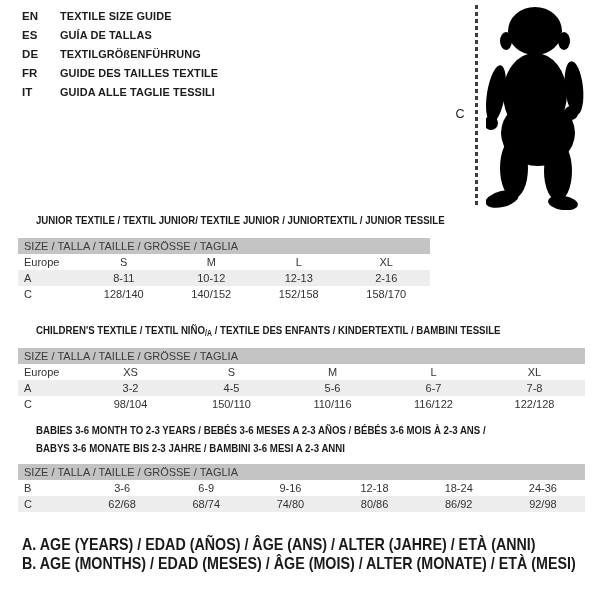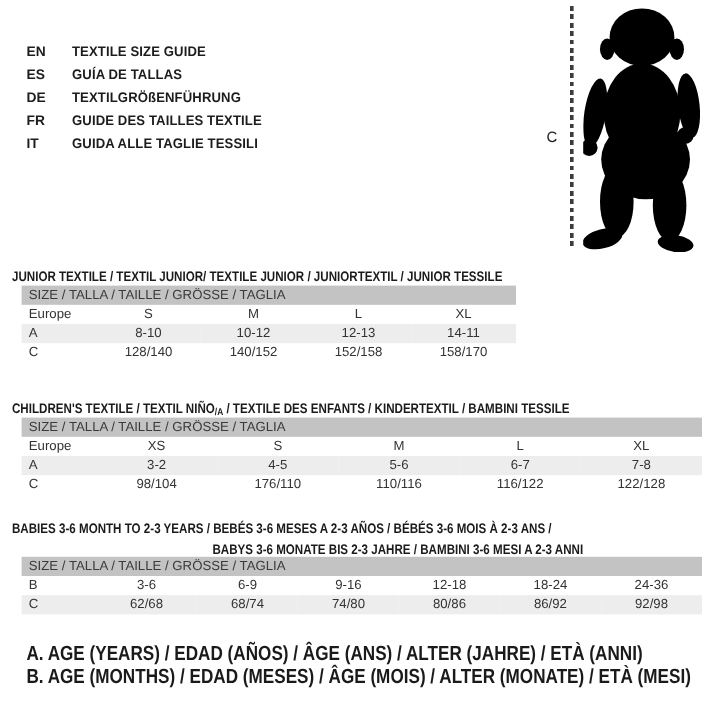--- a/index.html
+++ b/index.html
@@ -7,52 +7,52 @@
     width:600px;height:600px;position:relative;background:#ffffff;
     font-family:"Liberation Sans", sans-serif;color:#1c1c1c;overflow:hidden;
   }
   
   .cond{display:inline-block;transform:scaleX(0.84);transform-origin:0 50%;white-space:nowrap;}
   .cond95{display:inline-block;transform:scaleX(0.95);transform-origin:0 50%;white-space:nowrap;}
 
   
   .lang-list{position:absolute;left:22px;top:10px;}
   .lang-row{height:19px;font-size:11.5px;font-weight:bold;letter-spacing:0.1px;}
-  .lang-code{display:inline-block;width:38px;margin-top:28px;}
+  .lang-code{display:inline-block;width:38px;}
 
   
   .measure-line{position:absolute;left:475px;top:5px;width:3px;height:203px;
     background:repeating-linear-gradient(to bottom,#3c3c3c 0 4px,transparent 4px 7px);}
   .measure-label{position:absolute;left:451px;top:107px;width:18px;text-align:center;
     font-size:12.5px;color:#222;}
   .silhouette{position:absolute;left:486px;top:4px;}
 
   
-  .section-title{position:absolute;left:10px;font-size:11.5px;font-weight:bold;color:#1a1a1a;margin-top:11px;}
+  .section-title{position:absolute;left:36px;font-size:11.5px;font-weight:bold;color:#1a1a1a;}
   .sub{font-size:0.72em;vertical-align:-2px;}
 
   
   table.size-table{position:absolute;border-collapse:collapse;table-layout:fixed;}
   table.size-table th{
     background:#c3c3c3;color:#3a3a3a;font-weight:normal;font-size:11px;
     text-align:left;height:16px;padding:0 0 0 6px;
   }
   table.size-table td{
     height:16px;font-size:11px;color:#333;text-align:center;padding:0 2px;
   }
   table.size-table td.lbl{text-align:left;padding-left:6px;}
   table.size-table col.c-label{width:62px;}
   table.size-table tbody tr:nth-child(even) td{background:#ededed;}
 
   .t-junior{left:18px;top:238px;width:412px;}
   .t-children{left:18px;top:348px;width:567px;}
   .t-babies{left:18px;top:464px;width:567px;}
   .h-junior{top:214px;}
   .h-children{top:324px;}
-  .h-babies{top:421px;line-height:18px;text-align:right;}
+  .h-babies{top:421px;line-height:18px;}
 
   
   .footnotes{position:absolute;left:22px;top:535px;}
   .footnote{height:19px;font-size:17px;font-weight:bold;color:#1a1a1a;}
 </style>
 </head>
 <body>
 
 <div class="lang-list">
   <div class="lang-row">
@@ -111,24 +111,24 @@
   <tbody>
     <tr>
       <td class="lbl">Europe</td>
       <td>S</td>
       <td>M</td>
       <td>L</td>
       <td>XL</td>
     </tr>
     <tr>
       <td class="lbl">A</td>
-      <td>8-10</td>
+      <td>8-11</td>
       <td>10-12</td>
       <td>12-13</td>
-      <td>14-11</td>
+      <td>2-16</td>
     </tr>
     <tr>
       <td class="lbl">C</td>
       <td>128/140</td>
       <td>140/152</td>
       <td>152/158</td>
       <td>158/170</td>
     </tr>
   </tbody>
 </table>
@@ -163,21 +163,21 @@
       <td class="lbl">A</td>
       <td>3-2</td>
       <td>4-5</td>
       <td>5-6</td>
       <td>6-7</td>
       <td>7-8</td>
     </tr>
     <tr>
       <td class="lbl">C</td>
       <td>98/104</td>
-      <td>176/110</td>
+      <td>150/110</td>
       <td>110/116</td>
       <td>116/122</td>
       <td>122/128</td>
     </tr>
   </tbody>
 </table>
 
 <div class="section-title h-babies">
   <span class="cond">BABIES 3-6 MONTH TO 2-3 YEARS / BEBÉS 3-6 MESES A 2-3 AÑOS / BÉBÉS 3-6 MOIS À 2-3 ANS /</span><br>
   <span class="cond">BABYS 3-6 MONATE BIS 2-3 JAHRE / BAMBINI 3-6 MESI A 2-3 ANNI</span>

